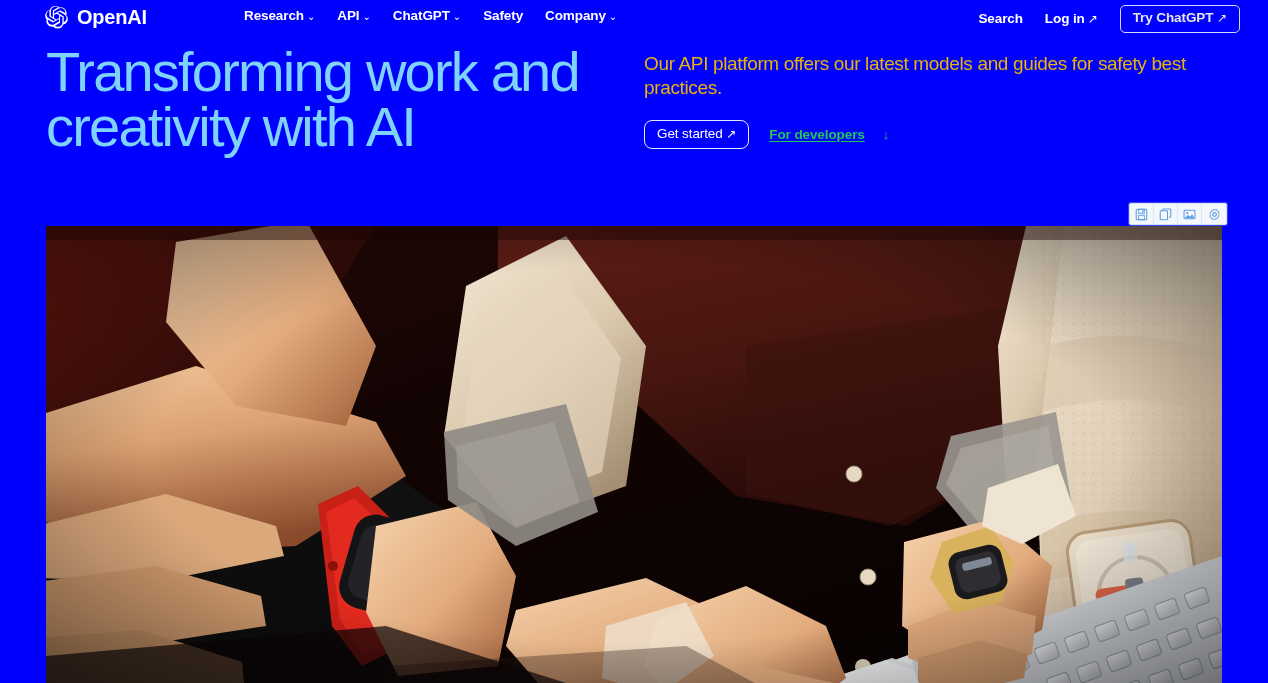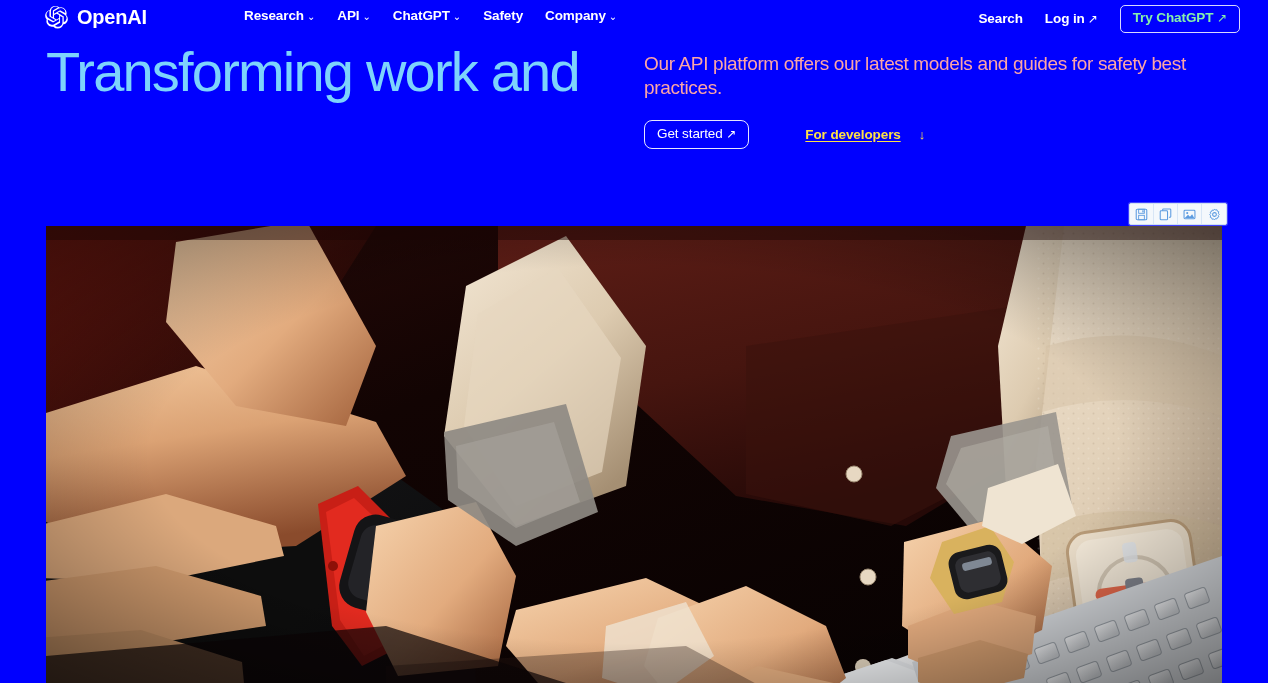--- a/index.html
+++ b/index.html
@@ -81,21 +81,21 @@
     right: 28px;
     top: 5px;
     display: flex;
     align-items: center;
     gap: 22px;
   }
   .nav-right .nav-link { font-size: 13.5px; justify-content: center; }
   .btn-try {
     border: 1px solid rgba(255,255,255,0.85);
     border-radius: 5px;
-    color: #86efac;
+    color: #e5e5e5;
     background: transparent;
     font-size: 13.5px;
     font-weight: 700;
     letter-spacing: -0.1px;
     padding: 5px 12px 6px 12px;
     line-height: 1.1;
     white-space: nowrap;
     cursor: pointer;
     font-family: "Liberation Sans", sans-serif;
   }
@@ -114,21 +114,21 @@
     letter-spacing: -1.8px;
   }
 
   .hero-right {
     position: absolute;
     left: 644px;
     top: 52px;
     width: 578px;
   }
   .hero-sub {
-    color: #fca5a5;
+    color: #eab308;
     font-size: 19px;
     line-height: 24px;
     font-weight: 400;
     letter-spacing: -0.35px;
     width: 570px;
   }
   .hero-actions {
     margin-top: 20px;
     display: flex;
     align-items: center;
@@ -142,30 +142,29 @@
     font-size: 13.5px;
     font-weight: 400;
     letter-spacing: -0.1px;
     padding: 5px 12px 6px 12px;
     white-space: nowrap;
     cursor: pointer;
     font-family: "Liberation Sans", sans-serif;
     line-height: 1.15;
   }
   .link-dev {
-    color: #fde047;
+    color: #22c55e;
     font-size: 13.5px;
     font-weight: 700;
     letter-spacing: -0.1px;
     white-space: nowrap;
     cursor: pointer;
     display: inline-flex;
     align-items: baseline;
     gap: 18px;
-    margin-left: 36px;
   }
   .link-dev .u { text-decoration: underline; text-underline-offset: 2px; }
   .arrow-dn { font-size: 13px; font-weight: 400; }
 
   
   .img-toolbar {
     position: absolute;
     right: 41px;
     top: 203px;
     height: 22px;
@@ -250,20 +249,21 @@
       </span>
       <button class="btn-try">
         <span>Try ChatGPT</span>
         <span class="arrow-ne">↗</span>
       </button>
     </div>
   </nav>
 
   <h1 class="hero-title">
     <span>Transforming work and</span><br>
+    <span>creativity with AI</span>
   </h1>
 
   <div class="hero-right">
     <p class="hero-sub">Our API platform offers our latest models and guides for safety best practices.</p>
     <div class="hero-actions">
       <button class="btn-get-started">
         <span>Get started</span>
         <span class="arrow-ne">↗</span>
       </button>
       <span class="link-dev">

